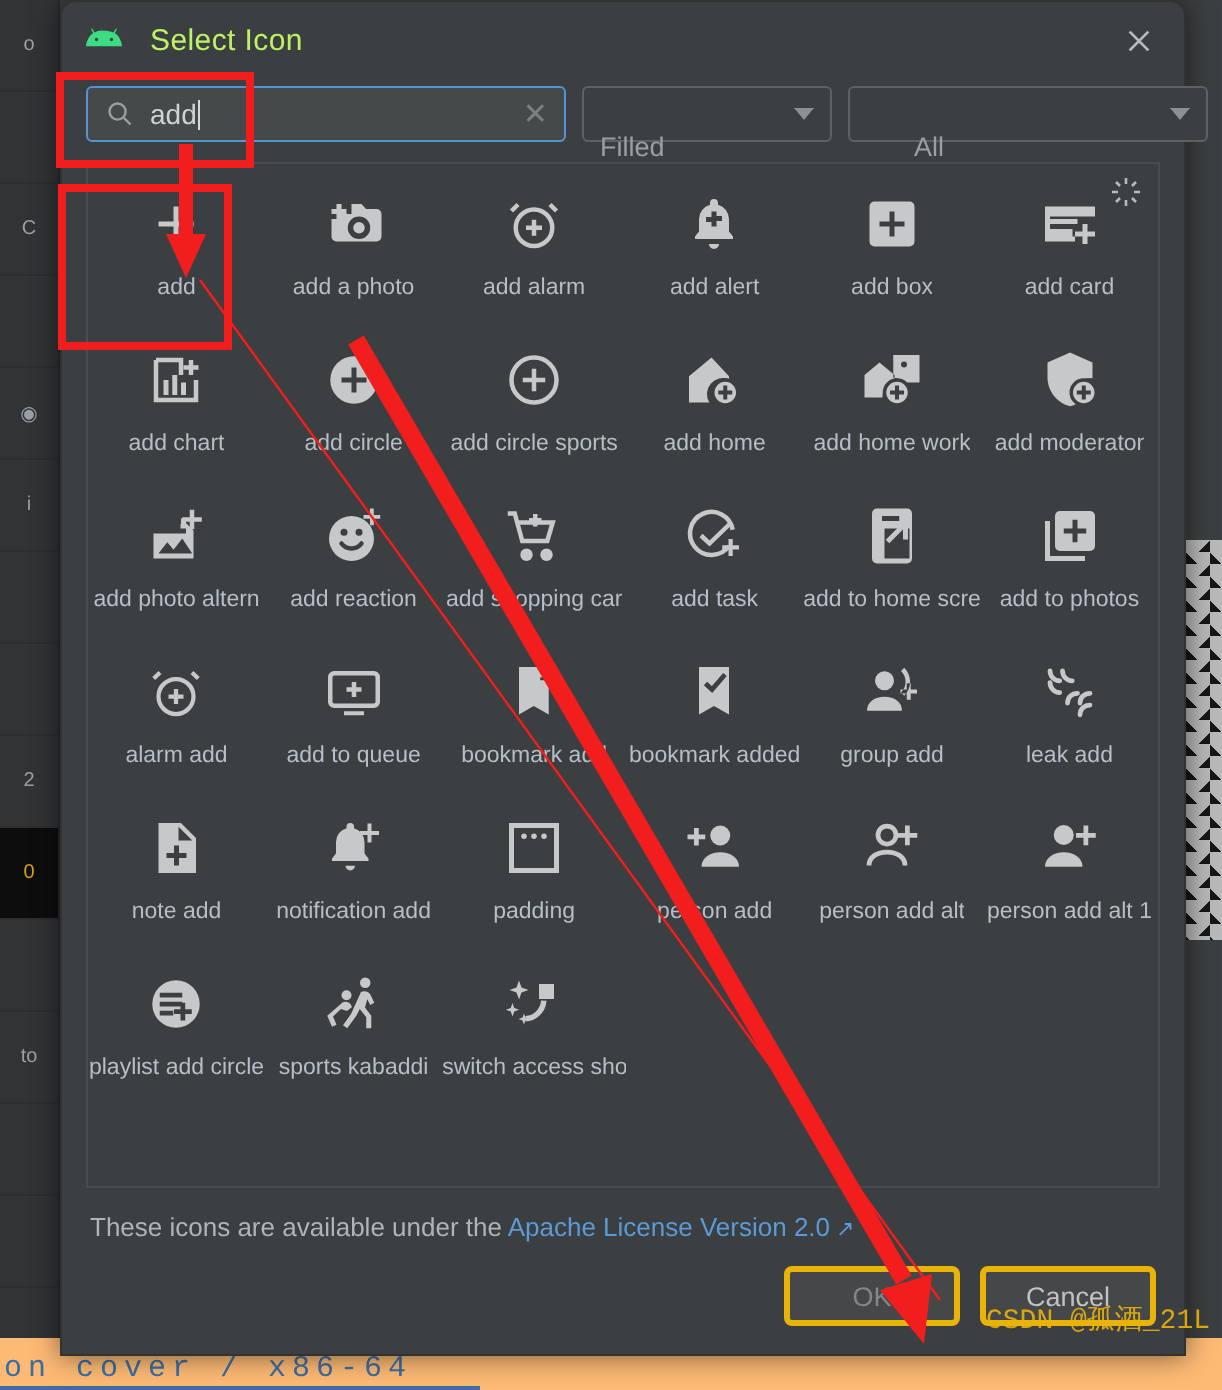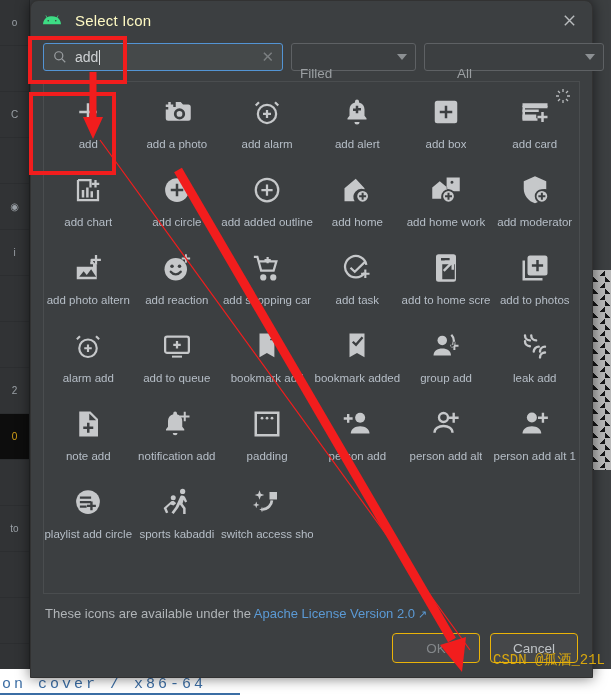--- a/index.html
+++ b/index.html
@@ -20,41 +20,41 @@
                  overflow: hidden; }
   .bg-left-row.sel { background: #0d0d0d; color: #d4a017; }
   .bg-right { position: absolute; right: 0; top: 0; width: 18px; height: 695px;
               background: #3c3f41; }
   .bg-check { position: absolute; right: 0; top: 270px; width: 18px; height: 200px;
               background:
                 linear-gradient(45deg, #111 25%, transparent 25%) 0 0/12px 12px,
                 linear-gradient(-45deg, #111 25%, transparent 25%) 0 6px/12px 12px,
                 #cfcfcf; opacity: .85; }
   .bg-bottom { position: absolute; left: 0; bottom: 0; width: 611px; height: 26px;
-               background: #ffffff; }
+               background: #fdba74; }
   .bg-bottom-text { position: absolute; left: 2px; bottom: 2px; color: #3c6ea5;
                     font-family: "Liberation Mono", monospace; font-size: 15px;
                     letter-spacing: 3px; white-space: nowrap; }
   .bg-bottom-underline { position: absolute; left: 0; bottom: 0px; width: 240px;
                          height: 2px; background: #3b6ea5; }
 
   
   #dialog {
     position: absolute; left: 30px; top: 0; width: 563px; height: 678px;
     background: #3c3f41; border: 1px solid #323232;
     border-top-left-radius: 8px; border-top-right-radius: 8px;
     display: flex; flex-direction: column;
     box-shadow: 0 0 14px rgba(0,0,0,.55);
   }
 
   
   .titlebar { height: 38px; display: flex; align-items: center; padding: 0 10px 0 12px;
               flex: 0 0 38px; }
   .android-icon { width: 18px; height: 13px; margin-right: 14px; flex: 0 0 18px; }
-  .title-text { color: #fef9c3; font-size: 15px; letter-spacing: .2px; }
+  .title-text { color: #bef264; font-size: 15px; letter-spacing: .2px; }
   .titlebar-spacer { flex: 1; }
   .close-btn { width: 26px; height: 26px; display: flex; align-items: center;
                justify-content: center; cursor: pointer; }
   .close-btn svg { stroke: #b9bcbe; }
 
   
   .filterbar { display: flex; align-items: center; gap: 8px; padding: 4px 12px 10px 12px;
                flex: 0 0 auto; }
   .search-wrap { position: relative; flex: 0 0 240px; height: 28px;
                  background: #45494a; border: 1px solid #5394d4; border-radius: 3px;
@@ -91,21 +91,21 @@
   .spinner { position: absolute; right: 8px; top: 6px; width: 16px; height: 16px; }
 
   
   .license { padding: 12px 14px 6px 14px; color: #b0b4b7; font-size: 13px; flex: 0 0 auto; }
   .license a { color: #5b9ad5; text-decoration: none; cursor: pointer; text-align: right; }
   .ext-arrow { color: #5b9ad5; font-size: 11px; margin-left: 3px; }
 
   
   .buttons { display: flex; justify-content: flex-end; gap: 10px;
              padding: 6px 14px 14px 14px; flex: 0 0 auto; }
-  .btn { min-width: 88px; height: 30px; border-radius: 4px; border: 1px solid #eab308;
+  .btn { min-width: 88px; height: 30px; border-radius: 4px; border: 3px solid #eab308;
          background: #454749; display: flex; align-items: center; justify-content: center;
          font-size: 13.5px; cursor: pointer; }
   .btn.ok { color: #83878a; }
   .btn.cancel { color: #bfc3c6; }
 
   
   .watermark { position: absolute; right: 6px; bottom: 26px; color: #eab308;
                font-size: 14px; opacity: .9; font-family: Liberation Mono, monospace; }
 
   
@@ -255,21 +255,21 @@
           </div>
           <div class="cap">add circle</div>
         </div>
         <div class="cell">
           <div class="glyph">
             <svg width="30" height="30" viewBox="0 0 24 24" fill="none" stroke="#c6c8ca" stroke-width="1.8">
               <circle cx="12" cy="12" r="9"></circle>
               <path d="M12 7.5v9M7.5 12h9"></path>
             </svg>
           </div>
-          <div class="cap">add added outline</div>
+          <div class="cap">add circle sports</div>
         </div>
         <div class="cell">
           <div class="glyph">
             <svg width="30" height="30" viewBox="0 0 24 24">
               <path fill="#c6c8ca" d="M11 3 2 10.5V21h8.1A6.5 6.5 0 0 1 18 11.6V10.5z"></path>
               <circle cx="16.5" cy="17" r="5" fill="#c6c8ca" stroke="#3c3f41" stroke-width="1.4"></circle>
               <path fill="#3c3f41" d="M15.7 14.2h1.6v2h2v1.6h-2v2h-1.6v-2h-2v-1.6h2z"></path>
             </svg>
           </div>
           <div class="cap">add home</div>

